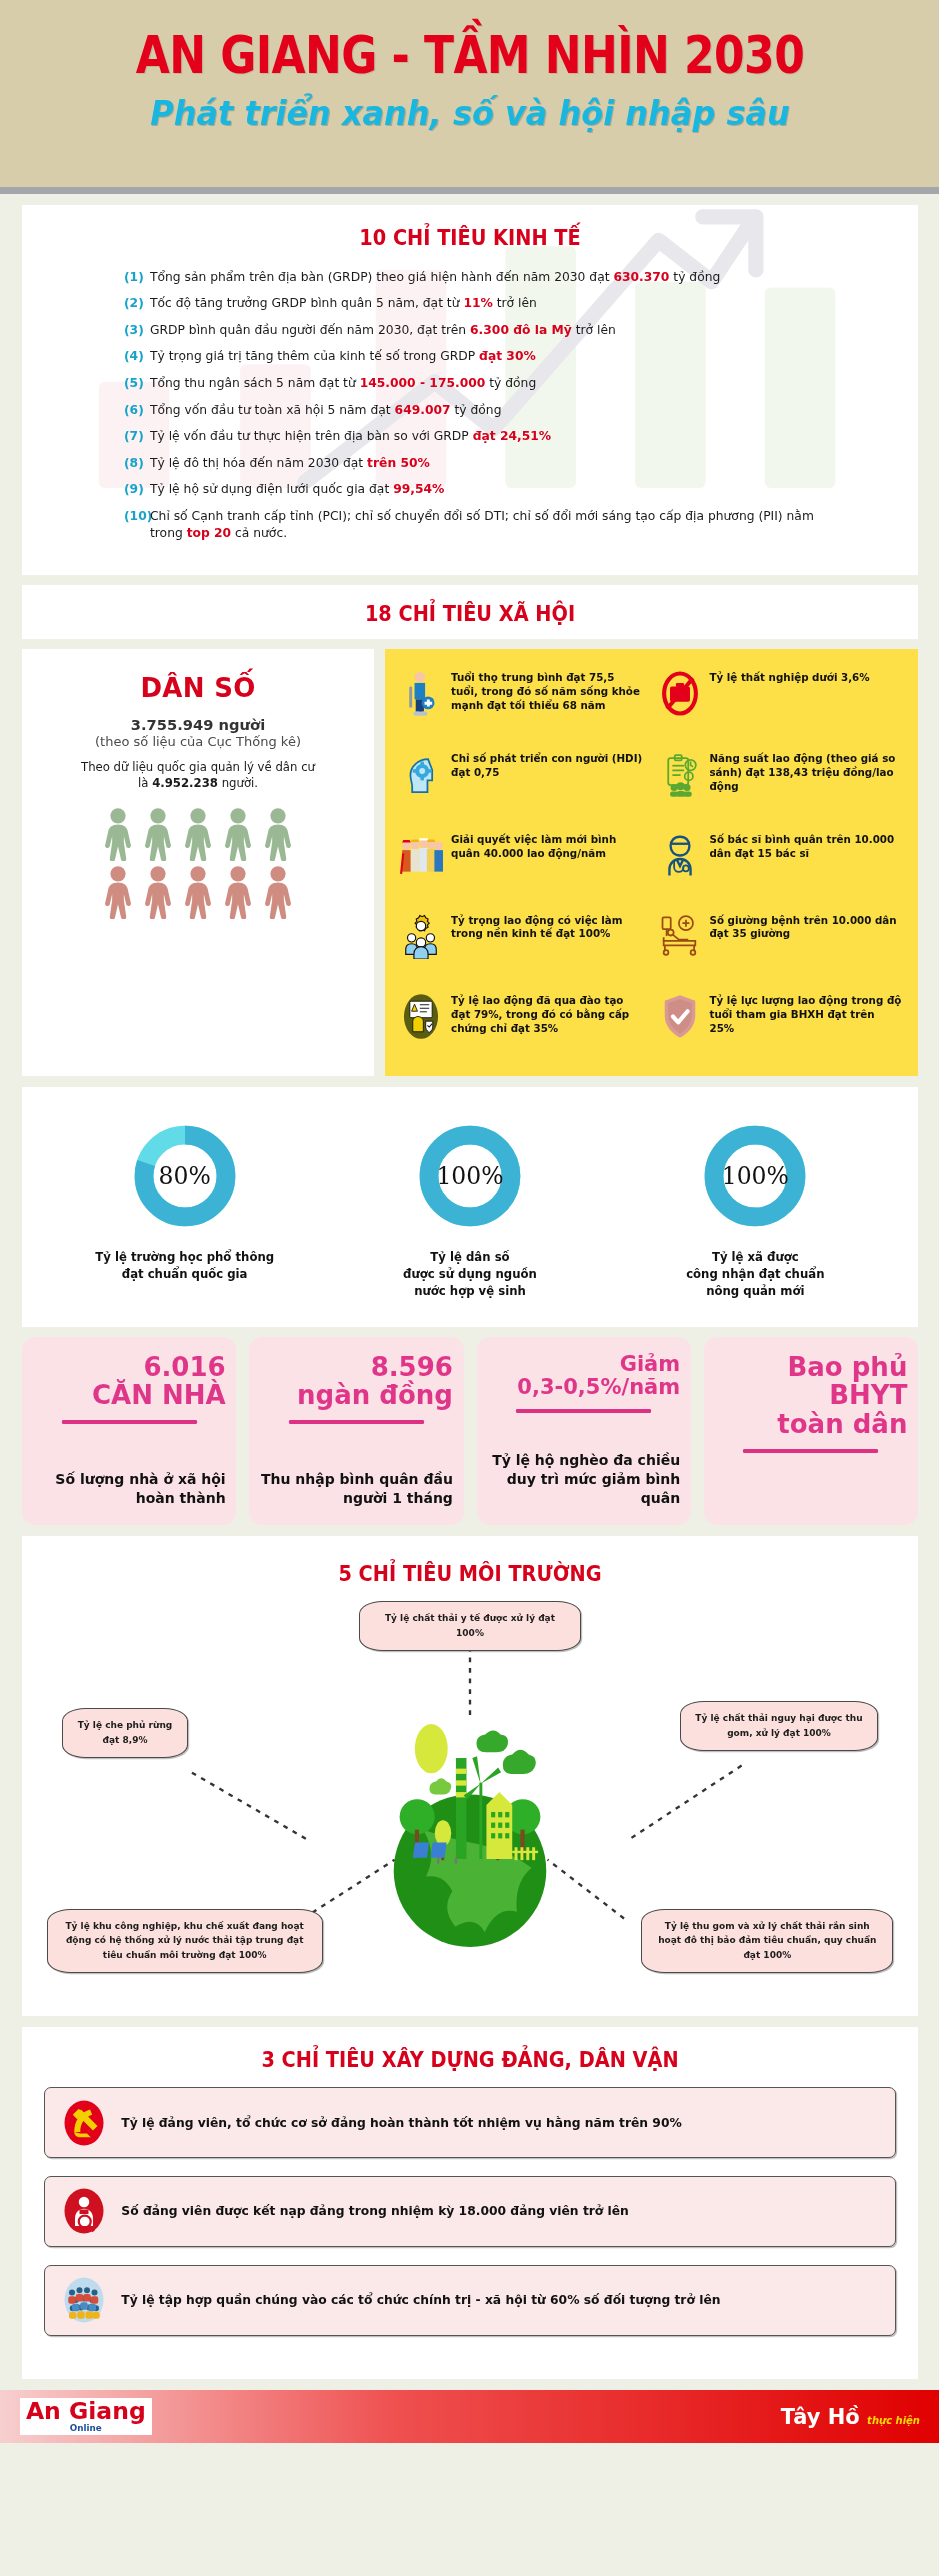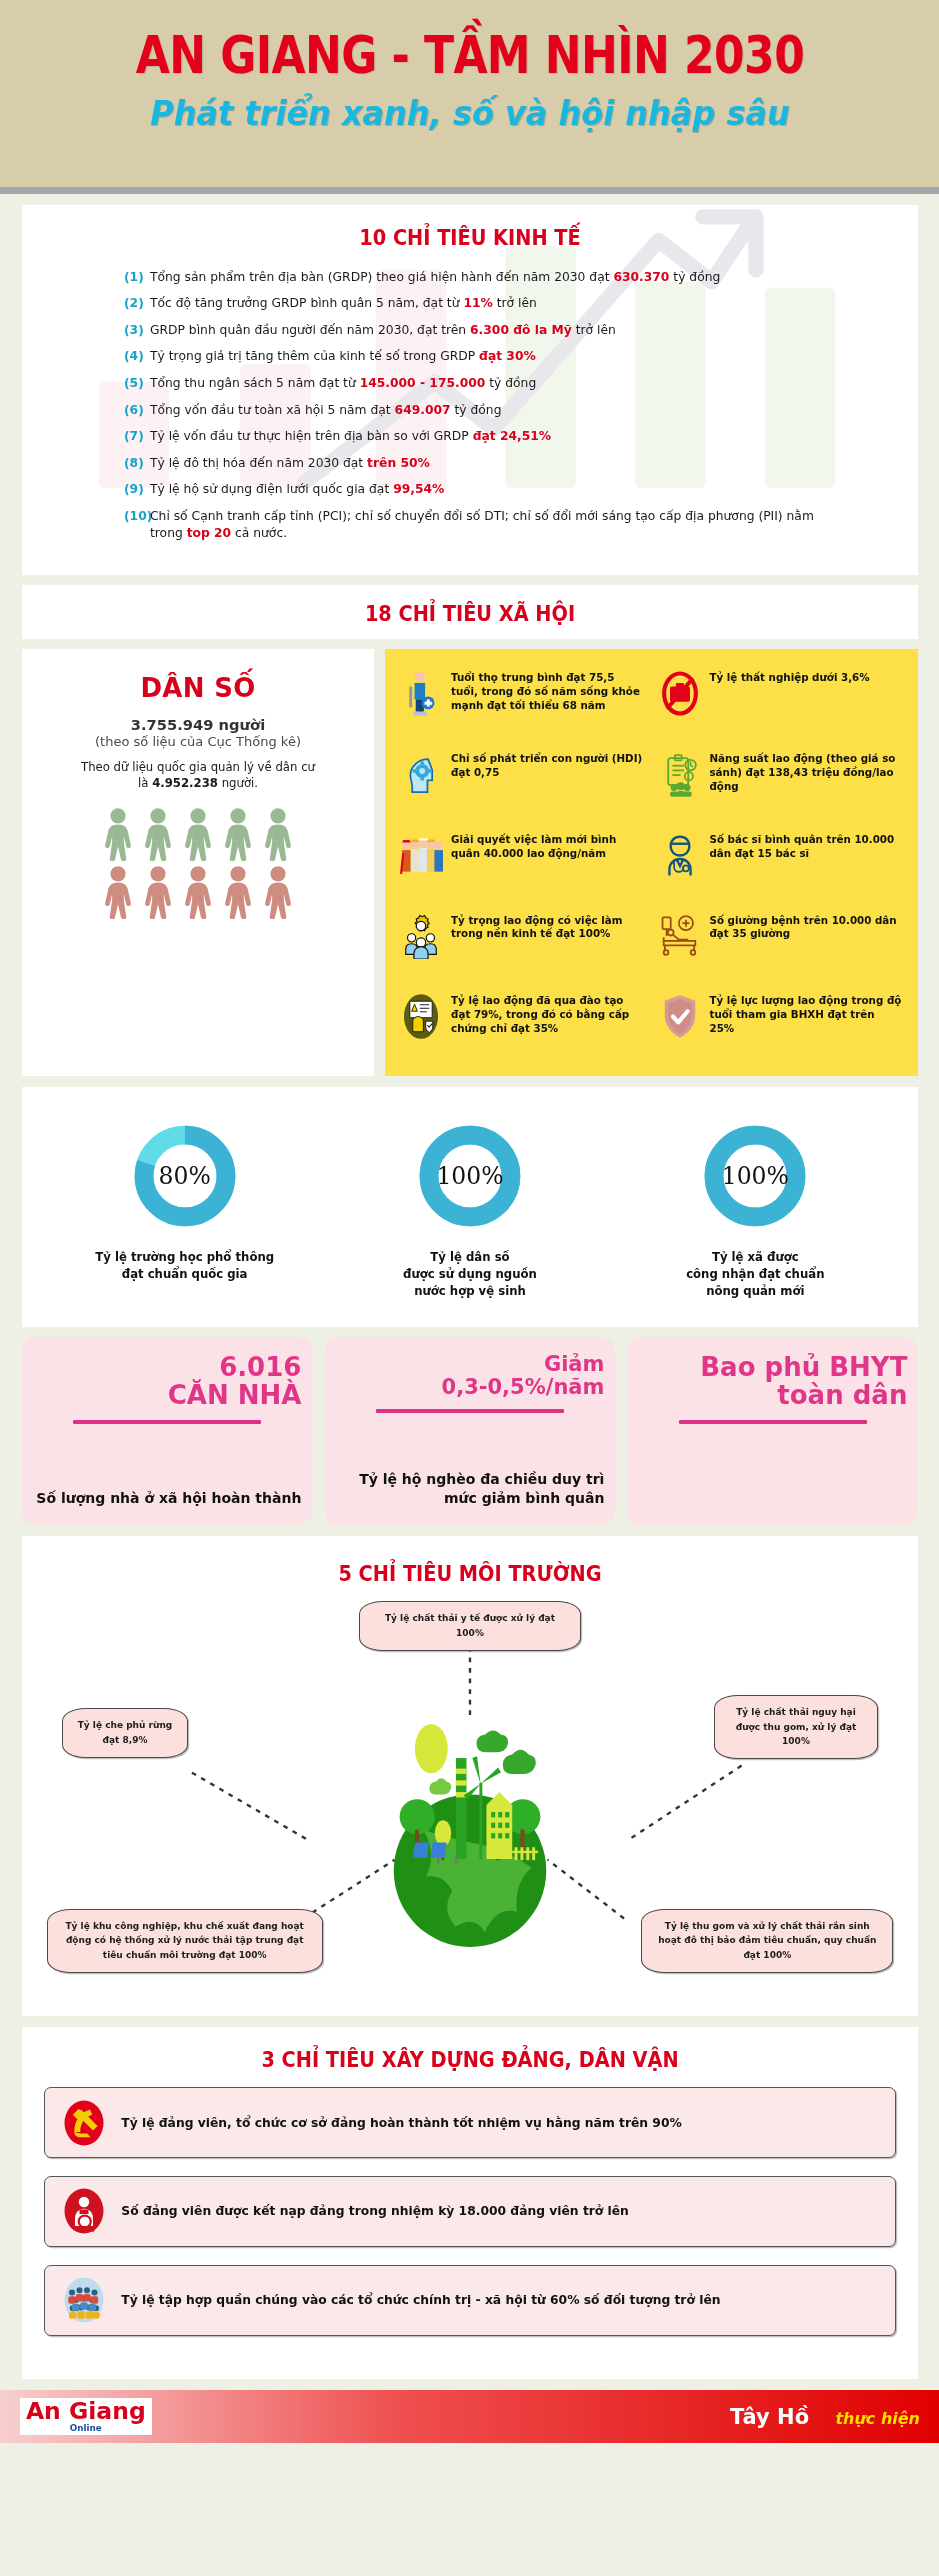--- a/index.html
+++ b/index.html
@@ -153,21 +153,21 @@
     background: #fbe0dd;
     border: 1.2px solid #4a4a4a;
     border-radius: 23.5px / 13px;
     padding: 9.4px 11.7px;
     font-size: 9px; font-weight: 700; color: #1c1c1c;
     text-align: center; line-height: 1.6;
     box-shadow: 1.2px 1.2px 0 rgba(0,0,0,.25);
   }
   .pill-top  { left: 50%; transform: translateX(-50%); top: 0; width: 222px; }
   .pill-left { left: 20px; top: 107px; width: 126px; }
-  .pill-right{ right: 20px; top: 94px; width: 164px; }
+  .pill-right{ right: 20px; top: 100px; width: 198px; }
   .pill-bl   { left: 4.7px;  bottom: 16.4px; width: 276px; }
   .pill-br   { right: 4.7px; bottom: 16.4px; width: 252px; }
   .earth { position: absolute; left: 50%; transform: translateX(-50%); top: 117px; width: 176px; height: 235px; }
 
   
   .party-card { padding: 15.3px 22px 26px; }
   .party-row {
     background: #fbe9ea; border: 1.2px solid #555; border-radius: 7px;
     display: flex; align-items: center; gap: 13px;
     padding: 10.6px 15.3px; margin-bottom: 17.6px; min-height: 63px;
@@ -180,21 +180,21 @@
   .footer {
     height: 53px; position: relative;
     background: linear-gradient(90deg,#f7cfcf 0%, #ef5050 42%, #e00000 100%);
     display: flex; align-items: center; justify-content: space-between;
     padding: 0 20px;
   }
   .logo { color:#d8011b; font-weight:900; font-size:23.5px; line-height:1;
           background:#fff; padding:2.3px 5.9px; }
   .logo small { display:block; color:#1a4f9c; font-size:8.8px; text-align:center; font-weight:700;}
   .byline { color:#fff; font-weight:900; font-size:21px; }
-  .byline em { color:#ffdb00; font-size:16px; font-style: italic; font-weight:700;margin-left:19px;}
+  .byline em { color:#ffdb00; font-size:10px; font-style: italic; font-weight:700;}
 </style>
 </head>
 <body>
 
 <div class="page">
 
   <div class="header">
     <div class="header-title">AN GIANG - TẦM NHÌN 2030</div>
     <div class="header-sub">Phát triển xanh, số và hội nhập sâu</div>
   </div>
@@ -538,20 +538,28 @@
   </div>
 
   <div class="pink-row" id="pink-row">
       <div class="pink-card">
         <div class="pink-big">
           <div>6.016</div>
           <div>CĂN NHÀ</div>
         </div>
         <div class="pink-rule"></div>
         <div class="pink-desc">Số lượng nhà ở xã hội hoàn thành</div>
+      </div>
+      <div class="pink-card">
+        <div class="pink-big">
+          <div>8.596</div>
+          <div>ngàn đồng</div>
+        </div>
+        <div class="pink-rule"></div>
+        <div class="pink-desc">Thu nhập bình quân đầu người 1 tháng</div>
       </div>
       <div class="pink-card">
         <div class="pink-big small">
           <div>Giảm</div>
           <div>0,3-0,5%/năm</div>
         </div>
         <div class="pink-rule"></div>
         <div class="pink-desc">Tỷ lệ hộ nghèo đa chiều duy trì mức giảm bình quân</div>
       </div>
       <div class="pink-card">

